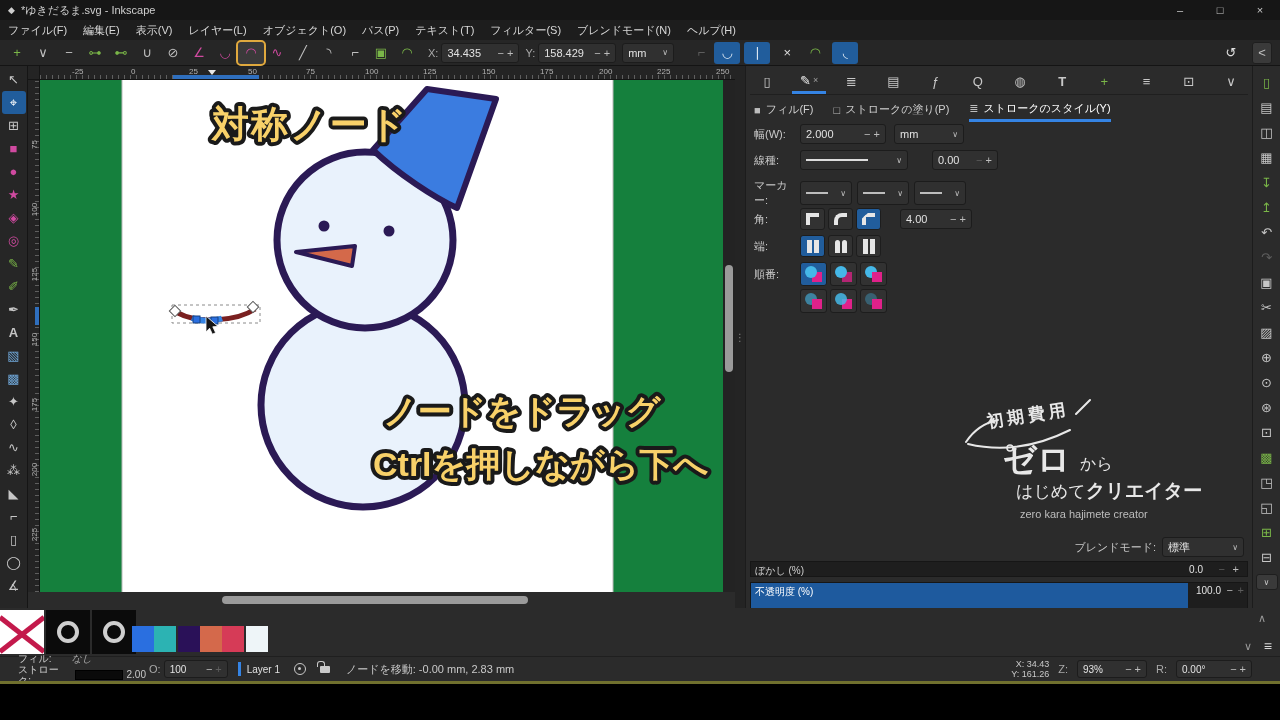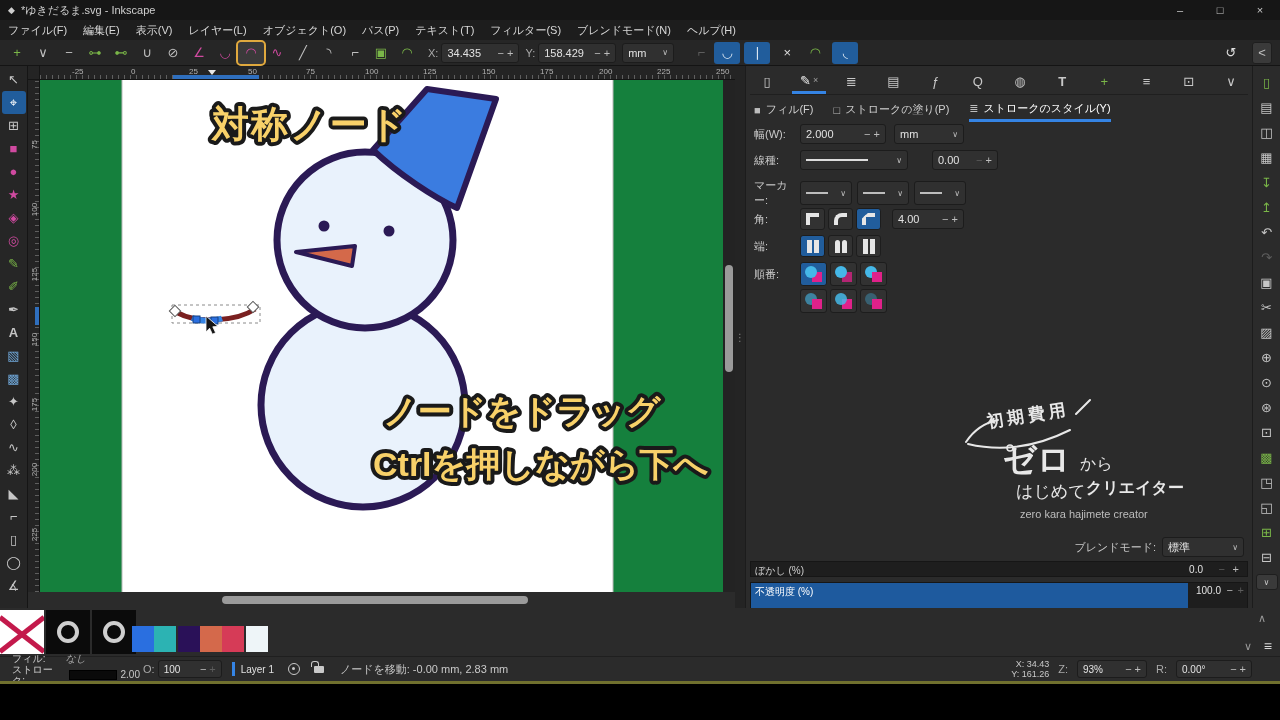--- a/index.html
+++ b/index.html
@@ -82,21 +82,21 @@
   .palette{left:0;top:608px;width:1280px;height:48px;background:#2b2b2b}
   .swx{position:absolute;left:0;top:2px;width:44px;height:44px;background:#fff;overflow:hidden}
   .swx:before,.swx:after{content:"";position:absolute;left:-6px;right:-6px;top:50%;height:5px;background:#c3194b}
   .swx:before{transform:rotate(38deg)}.swx:after{transform:rotate(-38deg)}
   .swc{position:absolute;top:2px;width:44px;height:44px;background:#0b0b0b;display:flex;align-items:center;justify-content:center}
   .swc i{width:22px;height:22px;border:4px solid #cfcfcf;border-radius:50%}
   .sw{position:absolute;top:18px;width:22px;height:26px}
   .pal-ctl{position:absolute;font-size:11px;color:#9a9a9a}
   
   .status{left:0;top:656px;width:1280px;height:25px;background:#2b2b2b;border-top:1px solid #1f1f1f;font-size:10px;display:flex;align-items:center}
-  .fsblock{width:128px;margin-left:12px;line-height:11px}
+  .fsblock{width:128px;margin-left:18px;line-height:11px}
   .fsrow{display:flex;align-items:center;gap:4px;color:#c9c9c9}
   .blackswatch{width:48px;height:10px;background:#0a0a0a;border:1px solid #000}
   .eye{width:12px;height:12px;border-radius:50%;border:1.5px solid #c9c9c9;position:relative;display:inline-block}
   .eye:after{content:"";position:absolute;left:3.4px;top:3.4px;width:3px;height:3px;background:#c9c9c9;border-radius:50%}
   .lock{width:10px;height:7px;background:#c9c9c9;border-radius:1px;position:relative;display:inline-block;margin-left:2px}
   .lock:before{content:"";position:absolute;left:-3px;top:-5px;width:6px;height:5px;border:1.5px solid #c9c9c9;border-bottom:none;border-radius:3px 3px 0 0}
   .layerbar{width:3px;height:14px;background:#3584e4;margin:0 6px 0 10px}
   .oliveline{left:0;top:681px;width:1280px;height:3px;background:#70702e}
   .blackbar{left:0;top:684px;width:1280px;height:36px;background:#000}
   svg text{font-family:"Liberation Sans","DejaVu Sans",sans-serif}
@@ -342,21 +342,21 @@
       <span class="dlabel">角:</span>
       <span class="jbtn">
           <span class="joinshape"></span>
         </span>
       <span class="jbtn">
           <span class="joinshape round"></span>
         </span>
       <span class="jbtn on">
           <span class="joinshape bevel"></span>
         </span>
-      <span class="field" style="width:72px;margin-left:8px">
+      <span class="field" style="width:72px;margin-left:16px">
           <span>4.00</span>
           <span><span class="mp">−</span> <span class="mp">+</span></span>
         </span>
     </div>
 
     <div class="drow" style="top:169px">
       <span class="dlabel">端:</span>
       <span class="jbtn on">
           <span class="caps">
             <span class="capshape"></span>
@@ -411,21 +411,21 @@
     <div class="wm">
       <svg class="abs" style="left:0;top:0" width="150" height="60" viewBox="0 0 150 60">
         <path d="M8,46 Q20,28 40,24 M118,18 L132,4" fill="none" stroke="#e8e8e8" stroke-width="2" stroke-linecap="round"></path>
         <path d="M10,48 Q60,60 112,34" fill="none" stroke="#e8e8e8" stroke-width="2" stroke-linecap="round"></path>
         <circle cx="52" cy="52" r="3" fill="none" stroke="#e8e8e8" stroke-width="1.5"></circle>
       </svg>
       <span class="abs" style="left:28px;top:8px;font-size:17px;font-weight:bold;letter-spacing:4px;transform:rotate(-9deg)">初期費用</span>
       <span class="abs" style="left:45px;top:42px;font-size:33px;font-weight:bold">ゼロ</span>
       <span class="abs" style="left:122px;top:58px;font-size:16px">から</span>
       <span class="abs" style="left:58px;top:84px;font-size:17px">はじめて</span>
-      <span class="abs" style="left:128px;top:82px;font-size:16px;font-weight:bold">クリエイター</span>
+      <span class="abs" style="left:128px;top:82px;font-size:19px;font-weight:bold">クリエイター</span>
       <span class="abs" style="left:62px;top:112px;font-size:11px;color:#bdbdbd">zero kara hajimete creator</span>
     </div>
 
     <div class="drow" style="top:472px;height:18px">
       <span style="margin-left:auto;color:#c9c9c9">ブレンドモード:</span>
       <span class="dd" style="width:82px;margin:0 8px 0 6px">
           <span>標準</span>
           <span class="chev">∨</span>
         </span>
     </div>

